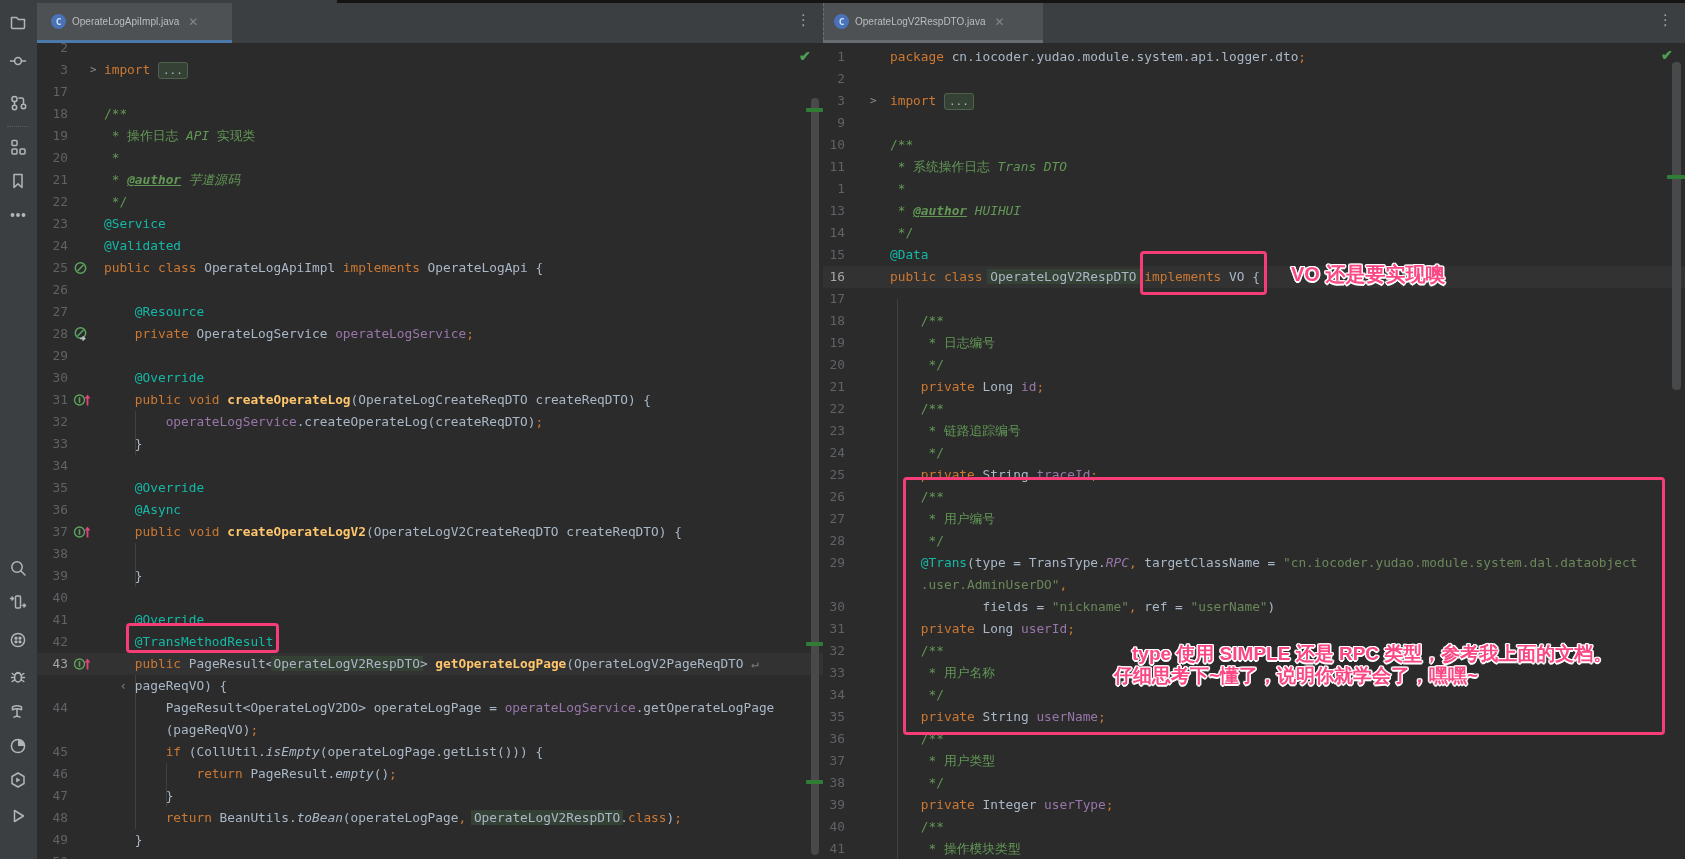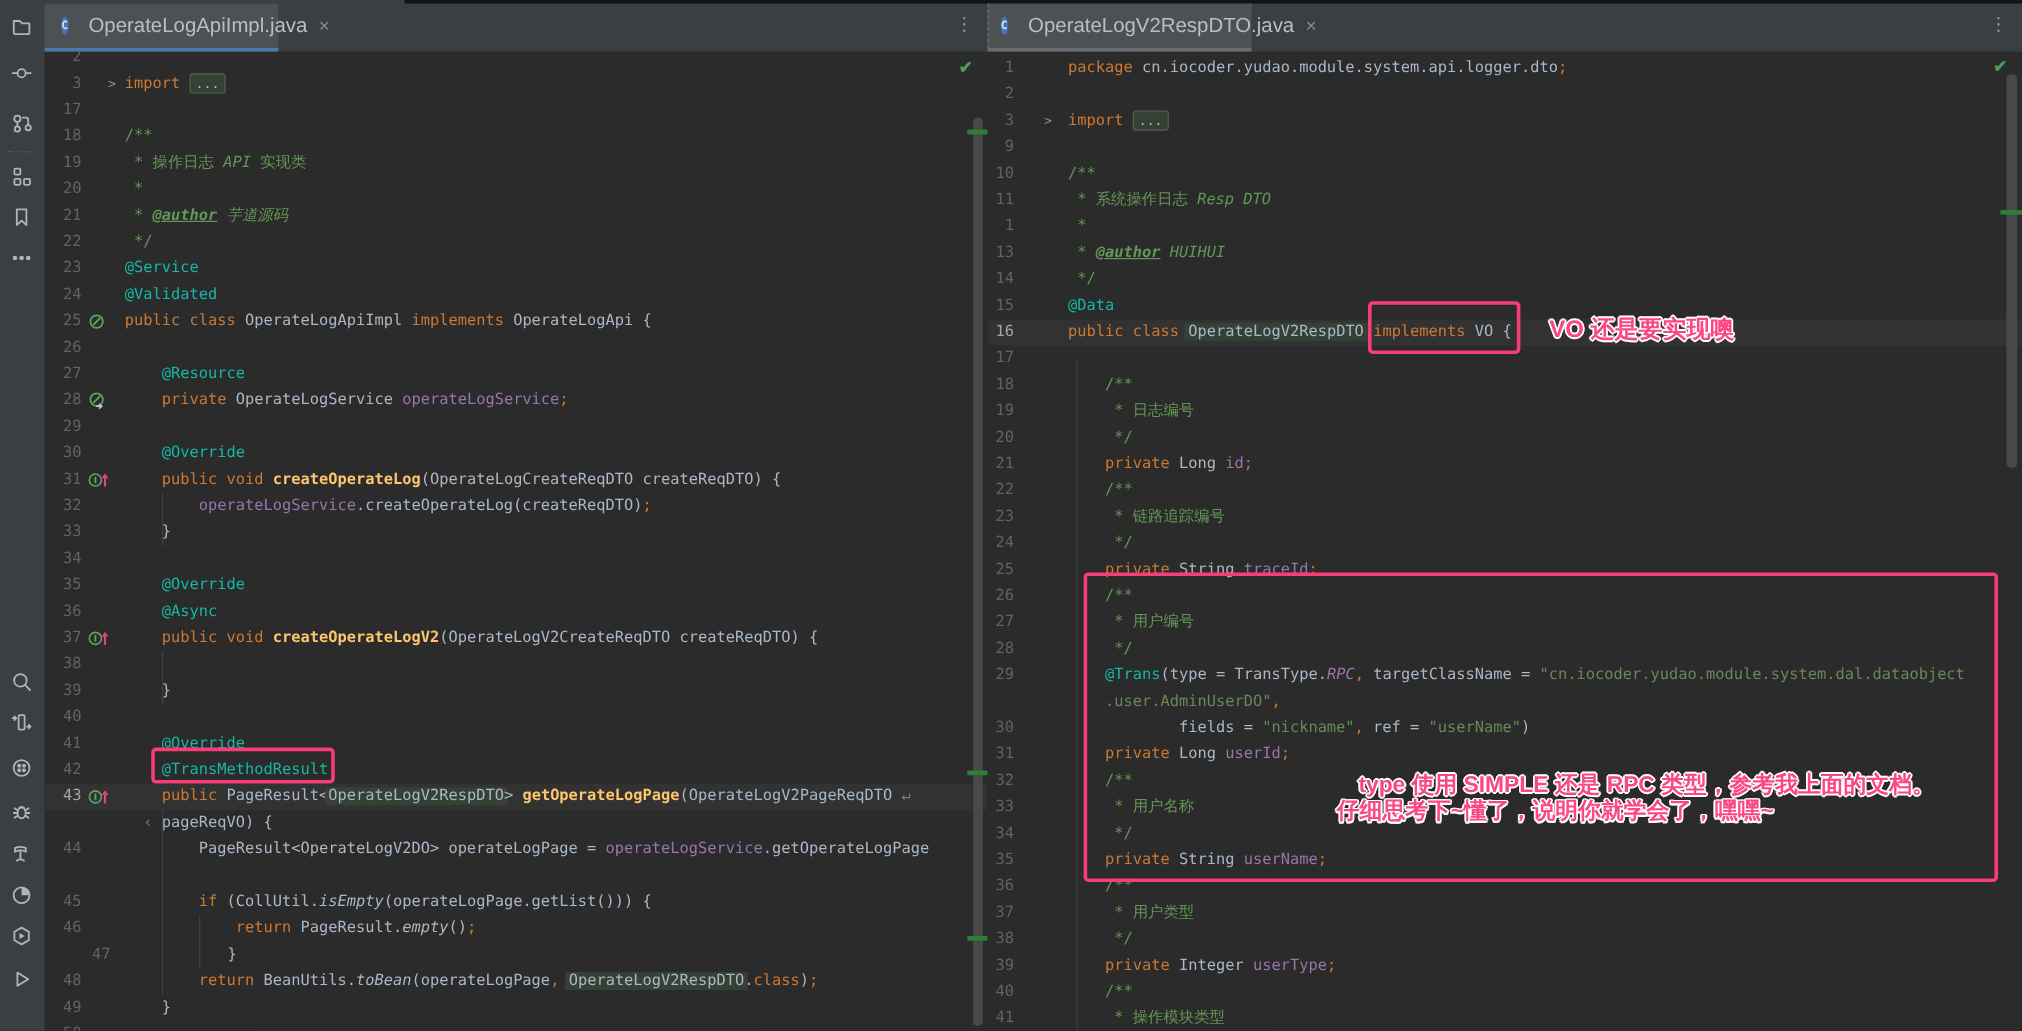--- a/index.html
+++ b/index.html
@@ -11,21 +11,21 @@
   #tabbar-bg { left:0; top:0; width:1685px; height:43px; background:#3c3f41; }
   #top-black-strip { left:337px; top:0; width:1348px; height:3px; background:#141414; }
   #activity-bar { left:0; top:0; width:37px; height:859px; background:#3c3f41; }
   .act-icon { position:absolute; left:8px; width:20px; height:20px; }
   .act-icon svg { width:20px; height:20px; stroke:#b2b5b8; fill:none; stroke-width:1.5; stroke-linecap:round; stroke-linejoin:round; }
   #act-divider { position:absolute; left:7px; top:126px; width:22px; border-top:1px dotted #5a5d60; }
 
   .tab { top:3px; height:37px; background:#4d5154; display:flex; align-items:center; }
   .tab-underline { top:40px; height:3px; }
   .tab-icon { width:15px; height:15px; border-radius:50%; background:#4a72b8; color:#cfe2fb; font-size:9.5px; font-weight:bold; display:flex; align-items:center; justify-content:center; font-family:"DejaVu Sans Mono",monospace; }
-  .tab-label { color:#bcbdbe; font-size:17px; margin-left:17px; white-space:nowrap; }
+  .tab-label { color:#bcbdbe; font-size:10px; margin-left:6px; white-space:nowrap; }
   .tab-close { color:#84878a; font-size:12px; margin-left:9px; line-height:1; }
   .kebab { color:#9da0a3; font-size:15px; font-family:"DejaVu Sans",sans-serif; line-height:1.1; }
 
   
   .pane { position:absolute; top:43px; height:816px; overflow:hidden; font-family:"DejaVu Sans Mono","Liberation Mono",monospace; font-size:12.8px; }
   #pane-left  { left:37px;  width:786px; }
   #pane-right { left:823px; width:862px; }
   .row { position:absolute; left:0; width:100%; height:22px; line-height:22px; }
   .row.caret-line { background:#323232; }
   .num { position:absolute; top:0; text-align:right; color:#606366; }
@@ -299,29 +299,32 @@
         </svg></span>
       <span class="code"><span class="tk-d">    </span><span class="tk-k">public </span><span class="tk-d">PageResult&lt;</span><span class="tk-hl">OperateLogV2RespDTO</span><span class="tk-d">&gt; </span><span class="tk-m">getOperateLogPage</span><span class="tk-d">(OperateLogV2PageReqDTO </span><span class="tk-w">↵</span></span>
     </div>
     <div class="row" style="top: 632px;">
       <span class="code"><span class="tk-d">  </span><span class="tk-w">‹</span><span class="tk-d"> pageReqVO) {</span></span>
     </div>
     <div class="row" style="top: 654px;">
       <span class="num">44</span>
       <span class="code"><span class="tk-d">        PageResult&lt;OperateLogV2DO&gt; operateLogPage = </span><span class="tk-f">operateLogService</span><span class="tk-d">.getOperateLogPage</span></span>
     </div>
+    <div class="row" style="top: 676px;">
+      <span class="code"><span class="tk-d">        (pageReqVO)</span><span class="tk-k">;</span></span>
+    </div>
     <div class="row" style="top: 698px;">
       <span class="num">45</span>
       <span class="code"><span class="tk-d">        </span><span class="tk-k">if </span><span class="tk-d">(CollUtil.</span><span class="tk-i">isEmpty</span><span class="tk-d">(operateLogPage.getList())) {</span></span>
     </div>
     <div class="row" style="top: 720px;">
       <span class="num">46</span>
       <span class="code"><span class="tk-d">            </span><span class="tk-k">return </span><span class="tk-d">PageResult.</span><span class="tk-i">empty</span><span class="tk-d">()</span><span class="tk-k">;</span></span>
     </div>
-    <div class="row" style="top: 742px; margin-left: 24px;">
+    <div class="row" style="top: 742px;">
       <span class="num">47</span>
       <span class="code"><span class="tk-d">        }</span></span>
     </div>
     <div class="row" style="top: 764px;">
       <span class="num">48</span>
       <span class="code"><span class="tk-d">        </span><span class="tk-k">return </span><span class="tk-d">BeanUtils.</span><span class="tk-i">toBean</span><span class="tk-d">(operateLogPage</span><span class="tk-k">,</span><span class="tk-d"> </span><span class="tk-hl">OperateLogV2RespDTO</span><span class="tk-d">.</span><span class="tk-k">class</span><span class="tk-d">)</span><span class="tk-k">;</span></span>
     </div>
     <div class="row" style="top: 786px;">
       <span class="num">49</span>
       <span class="code"><span class="tk-d">    }</span></span>
@@ -348,21 +351,21 @@
     <div class="row" style="top: 69px;">
       <span class="num">9</span>
       <span class="code"></span>
     </div>
     <div class="row" style="top: 91px;">
       <span class="num">10</span>
       <span class="code"><span class="tk-c">/**</span></span>
     </div>
     <div class="row" style="top: 113px;">
       <span class="num">11</span>
-      <span class="code"><span class="tk-c"> * 系统操作日志 </span><span class="tk-ci">Resp DTO</span></span>
+      <span class="code"><span class="tk-c"> * 系统操作日志 </span><span class="tk-ci">Trans DTO</span></span>
     </div>
     <div class="row" style="top: 135px;">
       <span class="num">1</span>
       <span class="code"><span class="tk-c"> *</span></span>
     </div>
     <div class="row" style="top: 157px;">
       <span class="num">13</span>
       <span class="code"><span class="tk-c"> * </span><span class="tk-ca">@author</span><span class="tk-ci"> HUIHUI</span></span>
     </div>
     <div class="row" style="top: 179px;">

